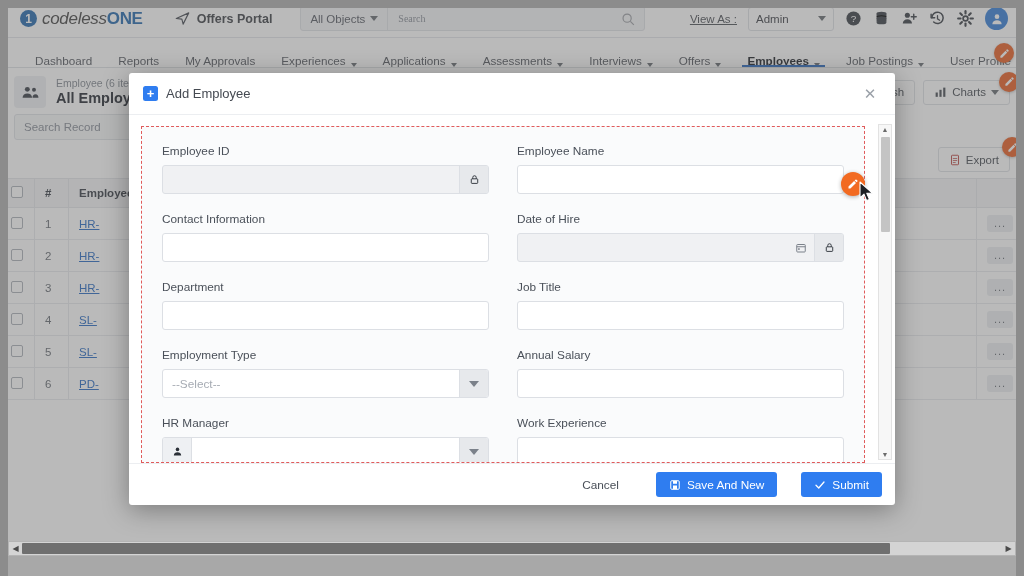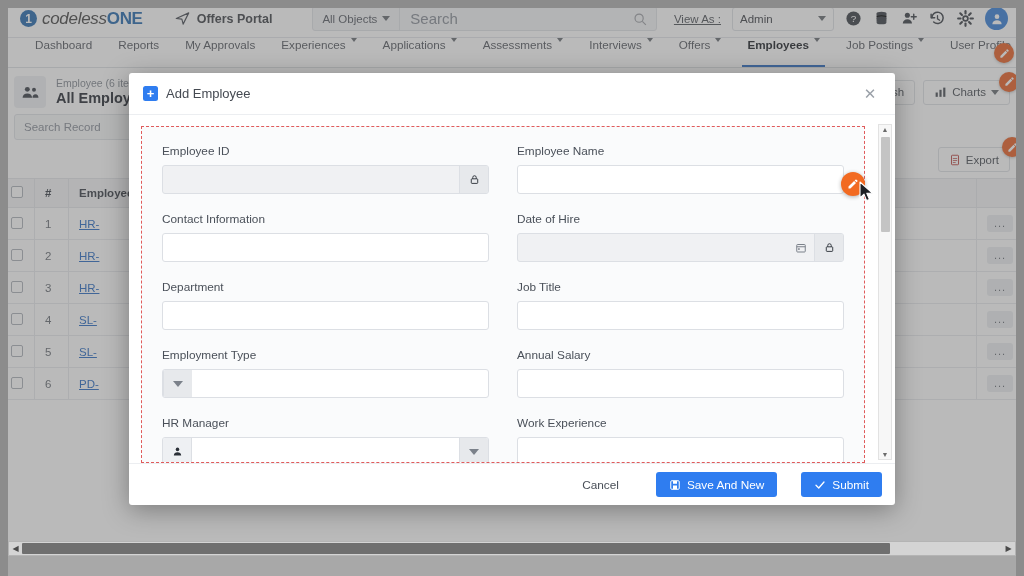--- a/index.html
+++ b/index.html
@@ -51,69 +51,69 @@
   .brand-text .b { color: #2a6db0; font-weight: bold; }
 
   .portal {
     display: flex; align-items: center; gap: 7px;
     margin-left: 32px; font-size: 12.5px; color: #44474d; font-weight: bold;
   }
   .send-icon { width: 15px; height: 15px; display:block;}
 
   .searchwrap {
     display: flex; align-items: center;
-    margin-left: 40px;
+    margin-left: 28px;
     height: 25px;
     background: #f3f4f6;
     border: 1px solid #e1e3e7;
     border-radius: 3px;
     width: 345px;
   }
   .obj-select {
     display: flex; align-items: center; gap: 5px;
     font-size: 11.5px; color: #5b6068;
     padding: 0 9px; height: 100%;
     border-right: 1px solid #e1e3e7;
     white-space: nowrap;
   }
   .caret { width: 0; height: 0; border-left: 4px solid transparent; border-right: 4px solid transparent; border-top: 5px solid #6b7076; }
   .search-input {
     flex: 1; border: 0; background: transparent; outline: none;
-    font-size: 15px; color: #5b6068; padding: 0 10px;
-    font-family: Liberation Sans, sans-serif;
+    font-size: 10px; color: #5b6068; padding: 0 10px;
+    font-family: Liberation Serif, serif;
   }
   .search-input::placeholder { color: #8a9099; }
   .srch-ico { margin-right: 9px; opacity: 0.55; }
 
   .topright { margin-left: auto; display: flex; align-items: center; gap: 11px; padding-right: 4px;}
   .viewas { font-size: 11.5px; color: #52565c; text-decoration: underline; }
   .admin-select {
     display: flex; align-items: center; justify-content: space-between;
-    width: 102px; height: 24px; padding: 0 7px;
+    width: 86px; height: 24px; padding: 0 7px;
     border: 1px solid #dfe2e6; border-radius: 3px;
     font-size: 11.5px; color: #44474d;
   }
   .tb-ico { width: 17px; height: 17px; display: block; }
   .avatar-circ {
     width: 23px; height: 23px; border-radius: 50%;
     background: #3b82d8; display:flex; align-items:center; justify-content:center;
   }
 
   
   .navbar {
     position: relative;
     height: 30px;
     background: #ffffff;
     border-bottom: 1px solid #dfe2e6;
     display: flex;
     align-items: stretch;
     padding-left: 22px;
   }
   .navitem {
-    display: flex; align-items: flex-start; gap: 5px;
+    display: flex; align-items: flex-end; gap: 5px;
     padding: 0 13px;
     font-size: 11.7px; color: #585c63;
     position: relative;
     white-space: nowrap;
   }
   .navitem.active { color: #1f2329; font-weight: bold; }
   .navitem.active::after {
     content: ""; position: absolute; left: 8px; right: 8px; bottom: 0;
     height: 2.5px; background: #2f6fc4;
   }
@@ -647,20 +647,21 @@
           <div class="field">
             <label class="flabel">Job Title</label>
             <div class="fctrl">
               <input placeholder="" style="">
             </div>
           </div>
 
           <div class="field">
             <label class="flabel">Employment Type</label>
             <div class="fctrl">
+              <input readonly="" placeholder="--Select--" style="">
               <span class="addon drop">
                   <span class="sel-caret"></span>
                 </span>
             </div>
           </div>
 
           <div class="field">
             <label class="flabel">Annual Salary</label>
             <div class="fctrl">
               <input placeholder="" style="">

